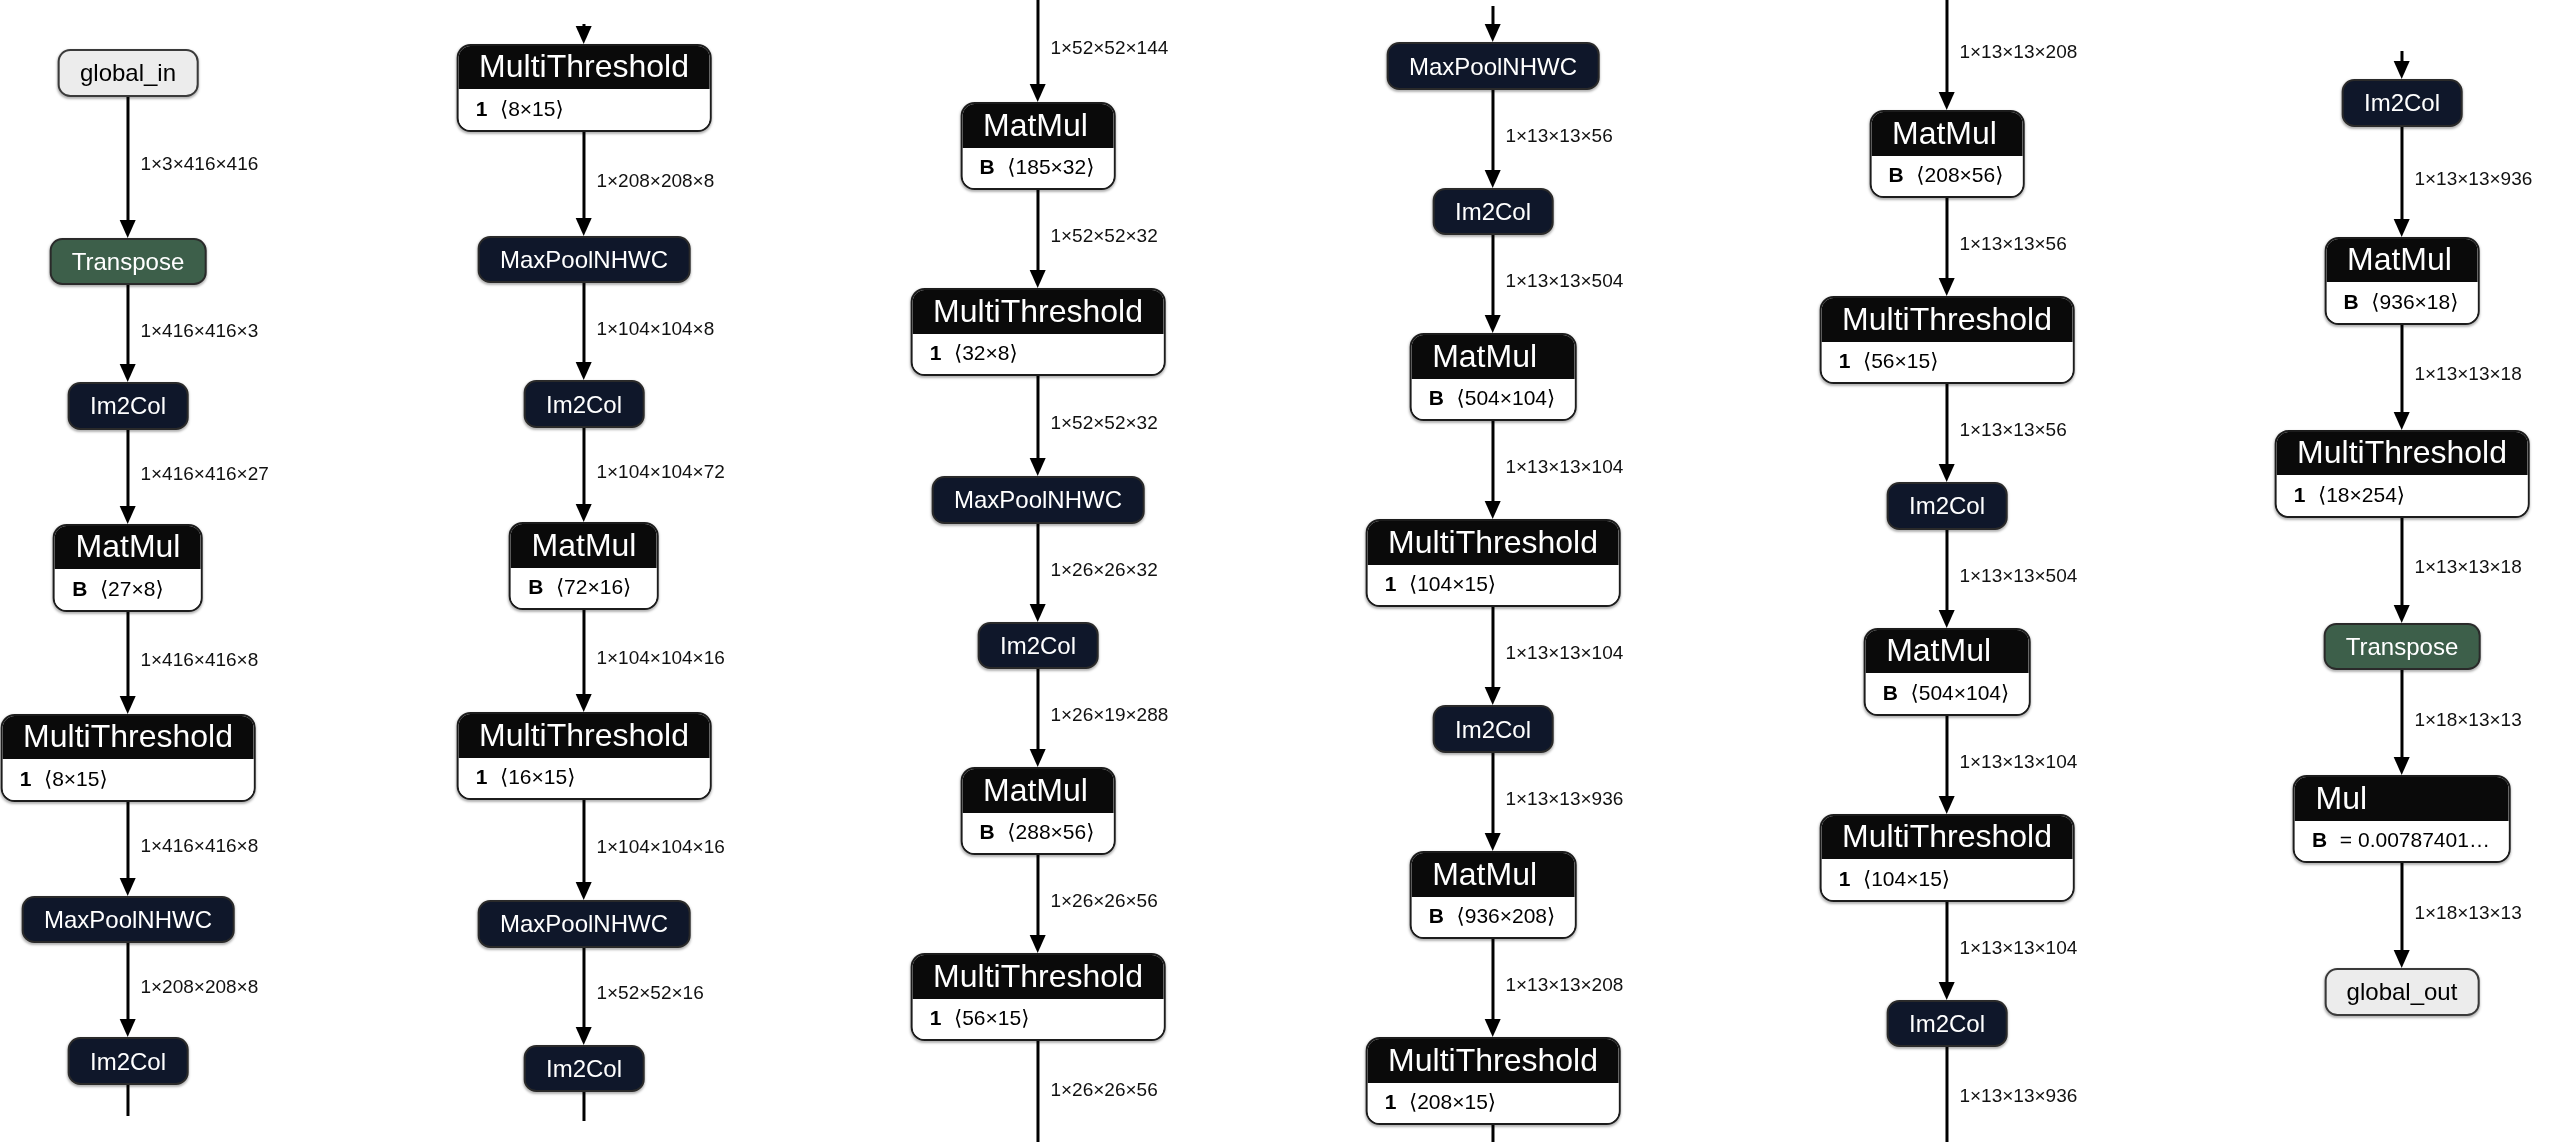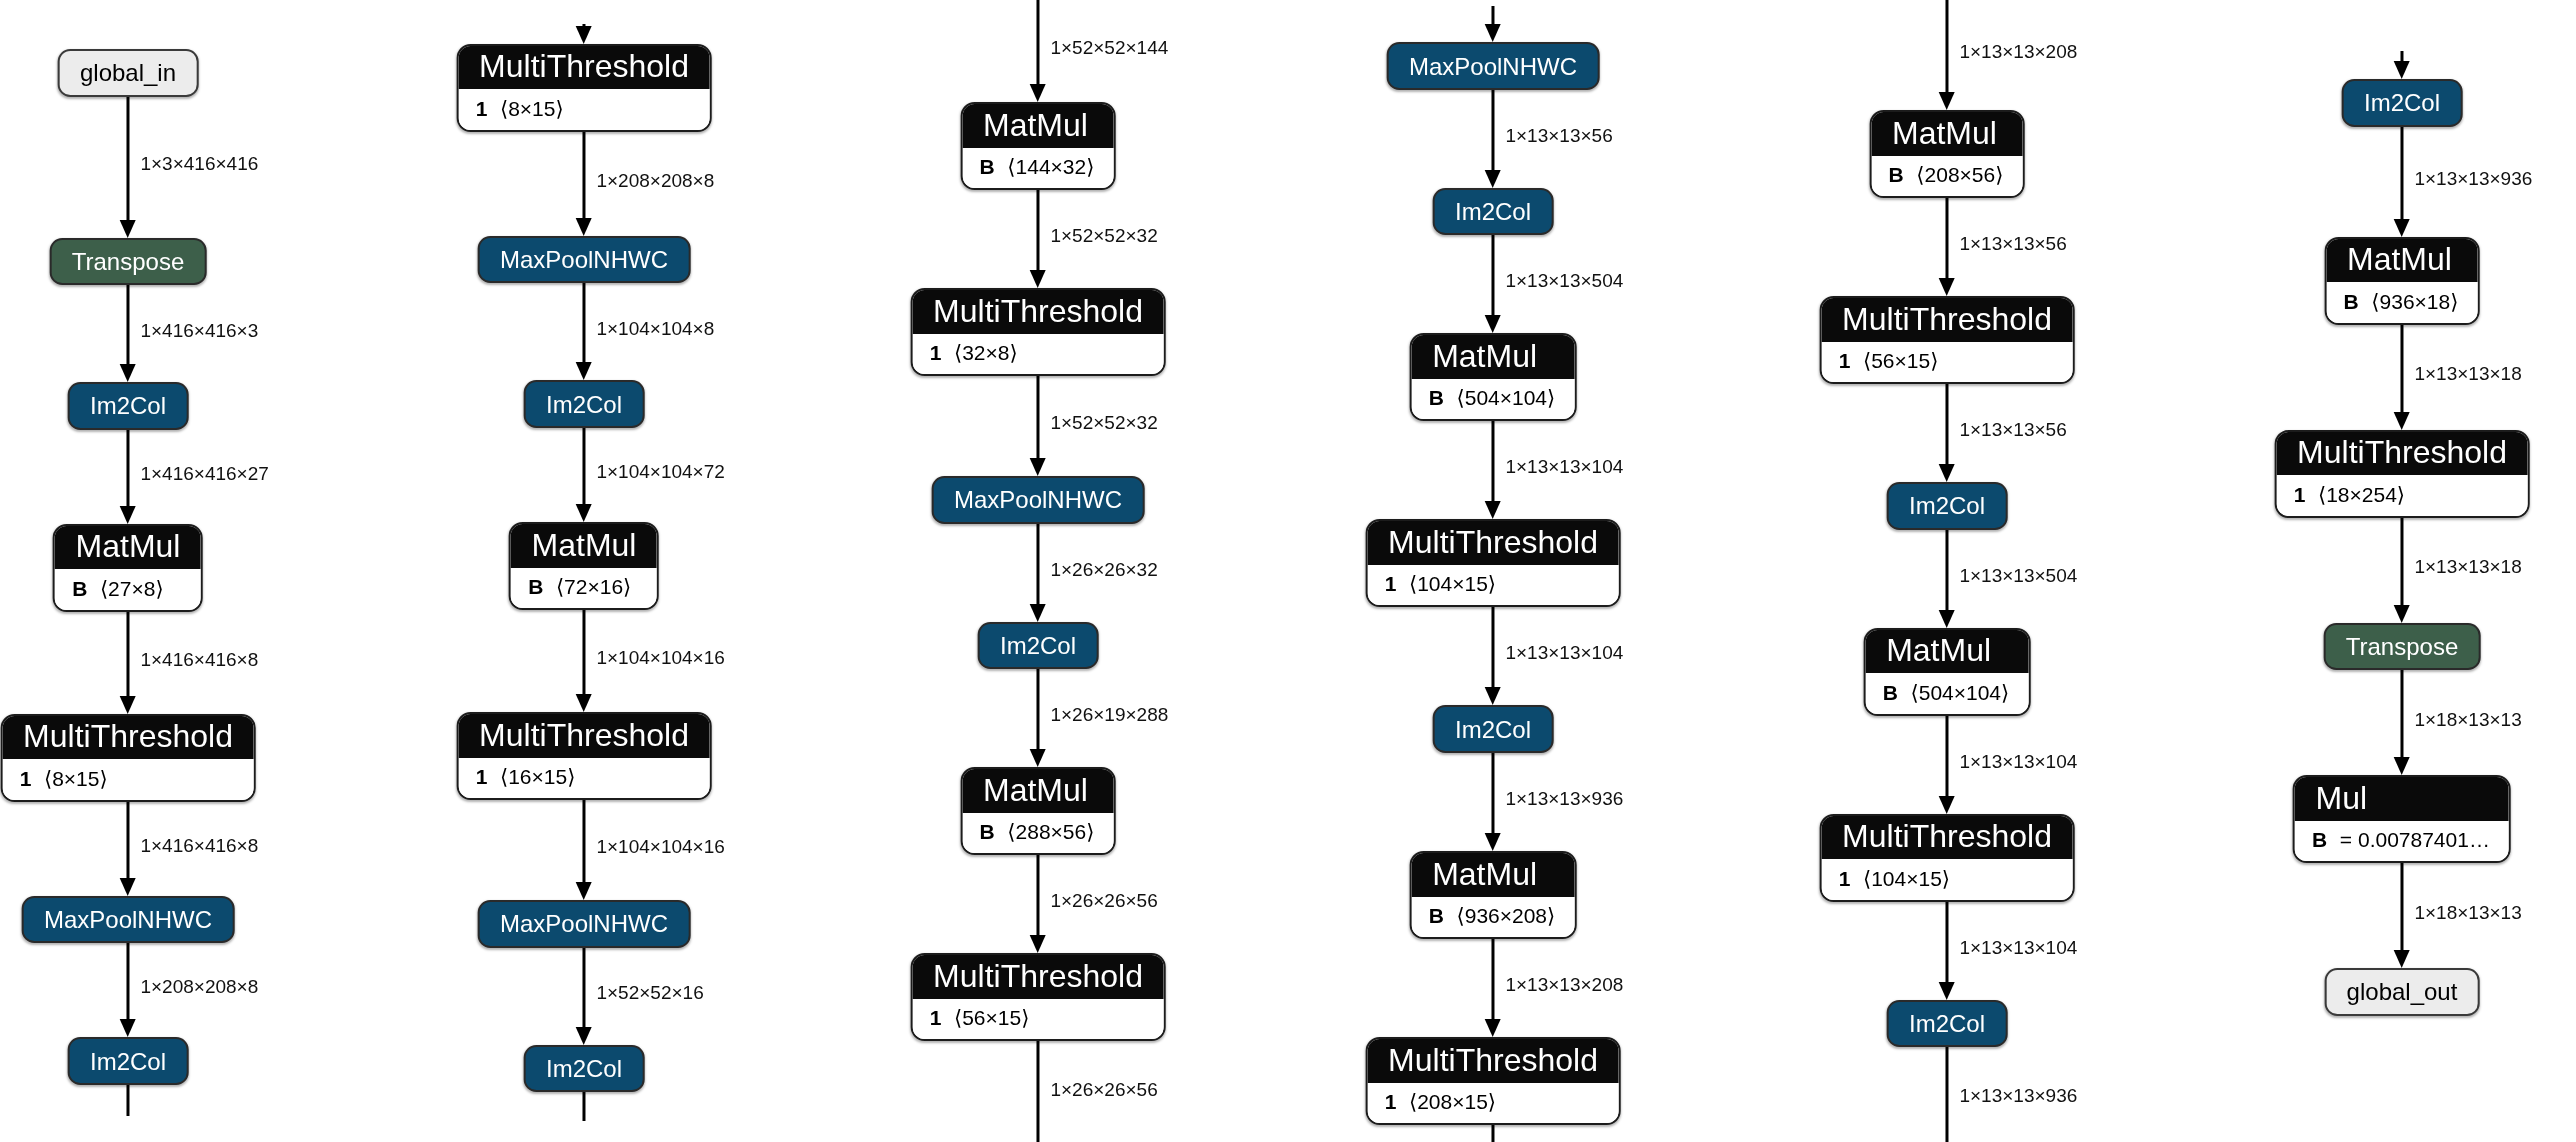--- a/index.html
+++ b/index.html
@@ -25,21 +25,21 @@
   }
   .io{
     background:#ececec;
     border:2.4px solid #3a3a3a;
     color:#000;
     font-size:24px;line-height:31px;
     padding:6.3px 20.4px;
     text-align:center;
   }
   .op{
-    background:#0c4a6e;
+    background:#0f172a;
     border:2.4px solid #2a2a2a;
     color:#fff;
     font-size:24px;line-height:31px;
     padding:6.3px 20.4px;
   }
   .op.green{background:#3d5f4a;}
   .op2{
     background:#ffffff;
     border:2.4px solid #1c1c1c;
     border-radius:14px;
@@ -213,21 +213,21 @@
     <div class="graph-col" style="left: 1038px; padding-top: 0px;">
       <div class="edge" style="height: 102px;">
         <div class="edge-line"></div>
         <div class="edge-arrow"></div>
         <div class="edge-label">1×52×52×144</div>
       </div>
       <div class="node op2">
         <div class="op2-head">MatMul</div>
         <div class="op2-body">
           <span class="pk">B</span>
-          <span class="pv">⟨144×32⟩</span>
+          <span class="pv">⟨185×32⟩</span>
         </div>
       </div>
       <div class="edge" style="height: 98px;">
         <div class="edge-line"></div>
         <div class="edge-arrow"></div>
         <div class="edge-label">1×52×52×32</div>
       </div>
       <div class="node op2">
         <div class="op2-head">MultiThreshold</div>
         <div class="op2-body">

